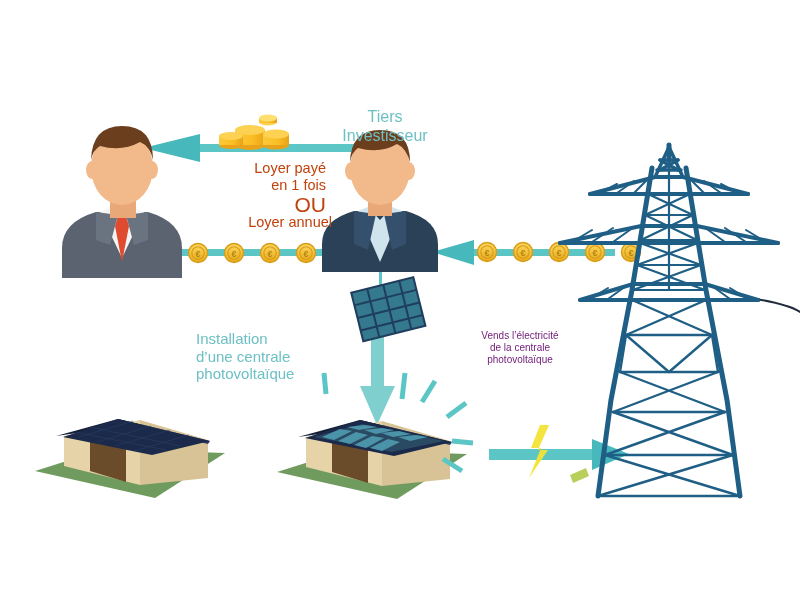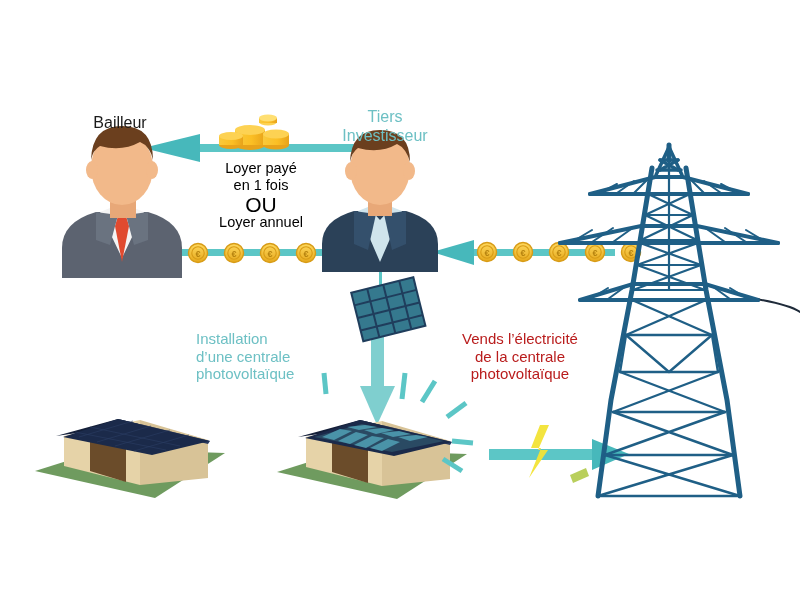--- a/index.html
+++ b/index.html
@@ -1,27 +1,27 @@
 <!DOCTYPE html>
 <html><head>
 <meta charset="utf-8">
 <style>
   html,body{margin:0;padding:0;background:#ffffff;}
   body{width:800px;height:600px;overflow:hidden;font-family:"Liberation Sans",sans-serif;}
   #stage{position:relative;width:800px;height:600px;background:#ffffff;}
   #stage svg{position:absolute;left:0;top:0;}
   .lbl{position:absolute;text-align:center;white-space:pre;line-height:1.18;}
-  .lbl-dark{color:#000000;}
+  .lbl-dark{color:#c2410c;text-align:right;}
   #lbl-bailleur{left:60px;top:114px;width:120px;font-size:16px;color:#1a1a1a;}
   #lbl-tiers{left:320px;top:108px;width:130px;font-size:16px;color:#6dc0c4;}
   #lbl-loyer1{left:196px;top:160px;width:130px;font-size:14.5px;}
   #lbl-ou{left:196px;top:193px;width:130px;font-size:21px;}
   #lbl-loyer2{left:190px;top:214px;width:142px;font-size:14.5px;}
   #lbl-install{left:196px;top:330px;width:148px;font-size:15px;color:#6dc0c4;text-align:left;}
-  #lbl-vends{left:440px;top:330px;width:160px;font-size:15px;color:#b91c1c;text-align:center;}
+  #lbl-vends{left:440px;top:330px;width:160px;font-size:10px;color:#701a75;text-align:center;}
 </style>
 </head>
 <body>
 
 <div id="stage">
 
   <svg width="800" height="600" viewBox="0 0 800 600">
     <defs>
       <linearGradient id="coinG" x1="0" y1="0" x2="0" y2="1">
         <stop offset="0%" stop-color="#ffd95e"></stop>
@@ -279,21 +279,20 @@
         <path d="M756 299 Q790 305 800 312" stroke="#1f2b3a" fill="none"></path>
       </g>
 
       <g stroke-width="4">
         <path d="M752 300 L758 300"></path>
       </g>
     </g>
 
   </svg>
 
-  <div class="lbl" id="lbl-bailleur">Bailleur</div>
   <div class="lbl" id="lbl-tiers">Tiers
 Investisseur</div>
   <div class="lbl lbl-dark" id="lbl-loyer1">Loyer payé
 en 1 fois</div>
   <div class="lbl lbl-dark" id="lbl-ou">OU</div>
   <div class="lbl lbl-dark" id="lbl-loyer2">Loyer annuel</div>
   <div class="lbl" id="lbl-install">Installation
 d’une centrale
 photovoltaïque</div>
   <div class="lbl" id="lbl-vends">Vends l’électricité

